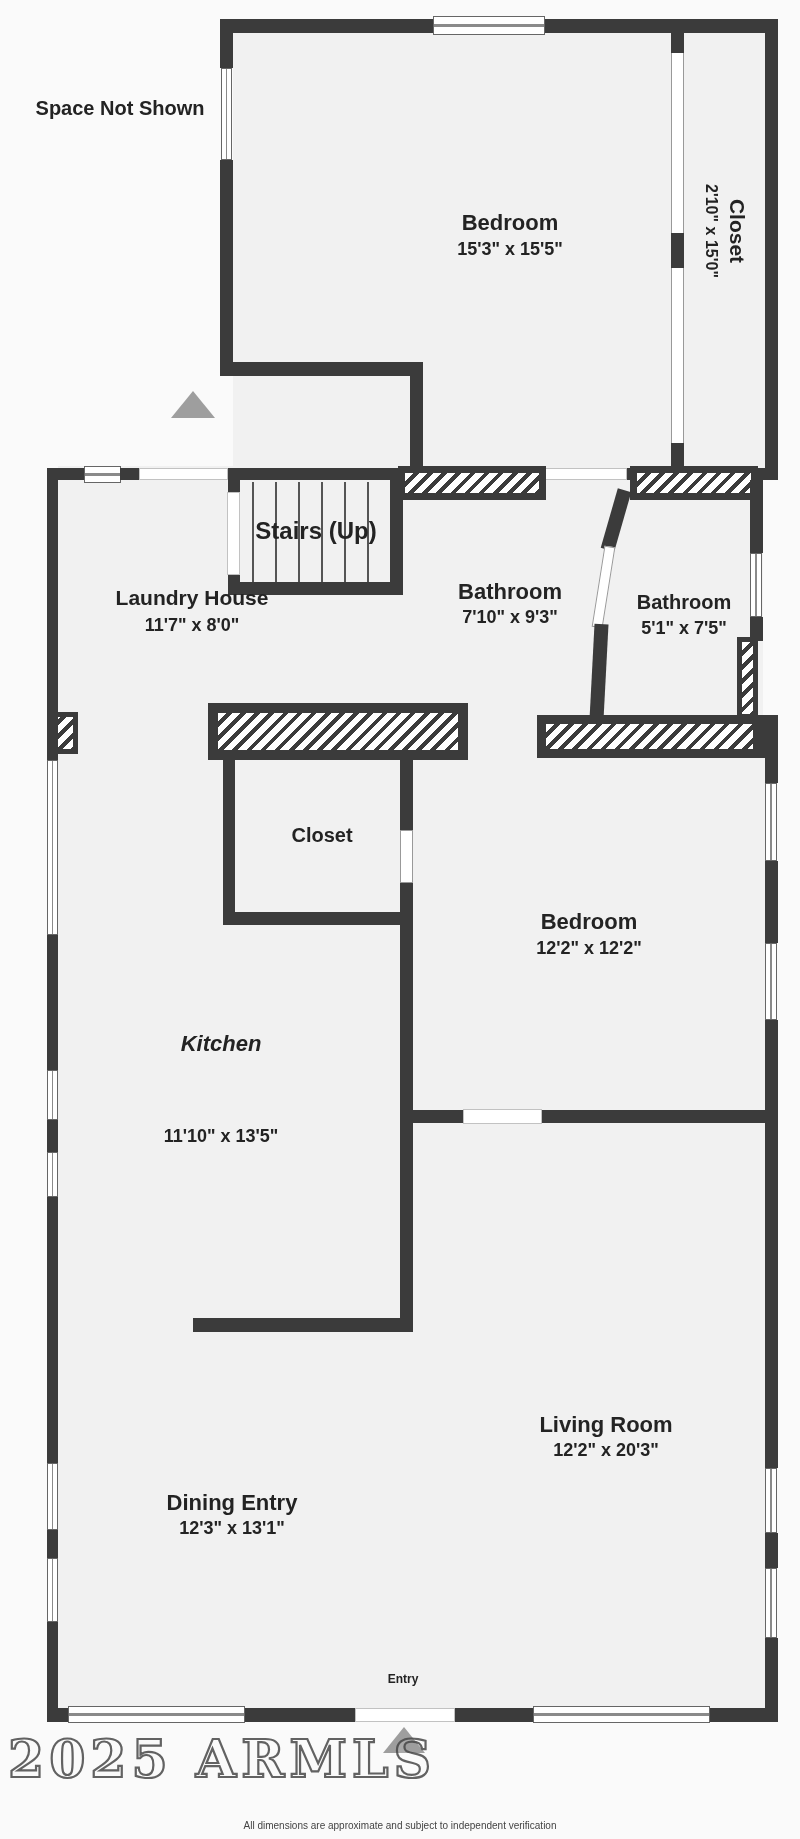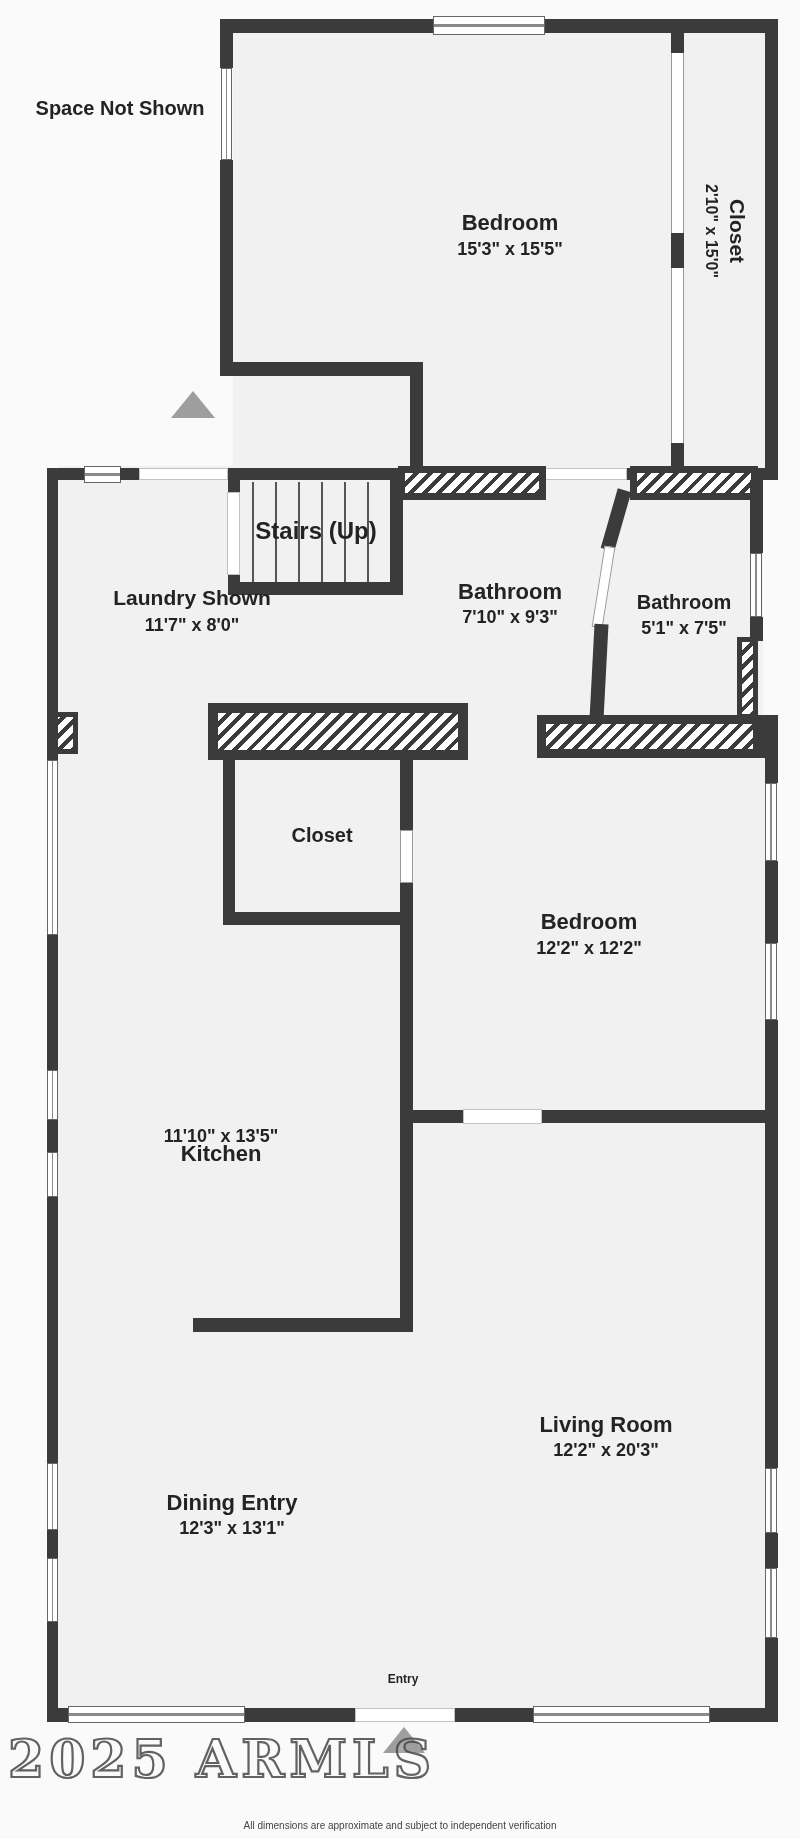--- a/index.html
+++ b/index.html
@@ -133,35 +133,35 @@
 
   <div class="lbl name" style="left:510px;top:223px;">Bedroom</div>
   <div class="lbl dims" style="left:510px;top:249px;">15'3" x 15'5"</div>
 
   <div class="lbl name rot" style="left:737px;top:231px;font-size:21px;">Closet</div>
   <div class="lbl dims rot" style="left:711px;top:231px;font-size:16px;">2'10" x 15'0"</div>
 
 
   <div class="lbl name" style="left:316px;top:531px;font-size:24px;">Stairs (Up)</div>
 
-  <div class="lbl name" style="left:192px;top:598px;font-size:21px;">Laundry Shown</div>
+  <div class="lbl name" style="left:192px;top:598px;font-size:21px;">Laundry House</div>
   <div class="lbl dims" style="left:192px;top:625px;">11'7" x 8'0"</div>
 
   <div class="lbl name" style="left:510px;top:592px;">Bathroom</div>
   <div class="lbl dims" style="left:510px;top:617px;">7'10" x 9'3"</div>
 
   <div class="lbl name" style="left:684px;top:602px;font-size:20px;">Bathroom</div>
   <div class="lbl dims" style="left:684px;top:628px;">5'1" x 7'5"</div>
 
   <div class="lbl name" style="left:322px;top:835px;font-size:20px;">Closet</div>
 
   <div class="lbl name" style="left:589px;top:922px;">Bedroom</div>
   <div class="lbl dims" style="left:589px;top:948px;">12'2" x 12'2"</div>
 
-  <div class="lbl name" style="left:221px;top:1154px;">Kitchen</div>
+  <div class="lbl name" style="left:221px;top:1044px;font-style:italic;">Kitchen</div>
   <div class="lbl dims" style="left:221px;top:1136px;">11'10" x 13'5"</div>
 
   <div class="lbl name" style="left:606px;top:1425px;">Living Room</div>
   <div class="lbl dims" style="left:606px;top:1450px;">12'2" x 20'3"</div>
 
   <div class="lbl name" style="left:232px;top:1503px;">Dining Entry</div>
   <div class="lbl dims" style="left:232px;top:1528px;">12'3" x 13'1"</div>
 
   <div class="lbl name" style="left:403px;top:1679px;font-size:12px;">Entry</div>
 

